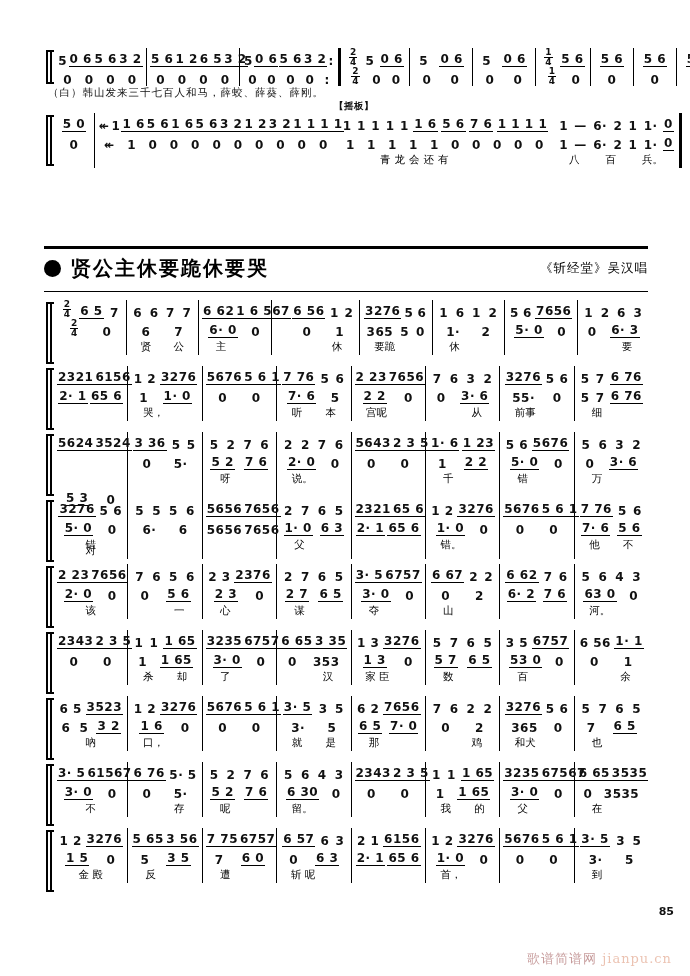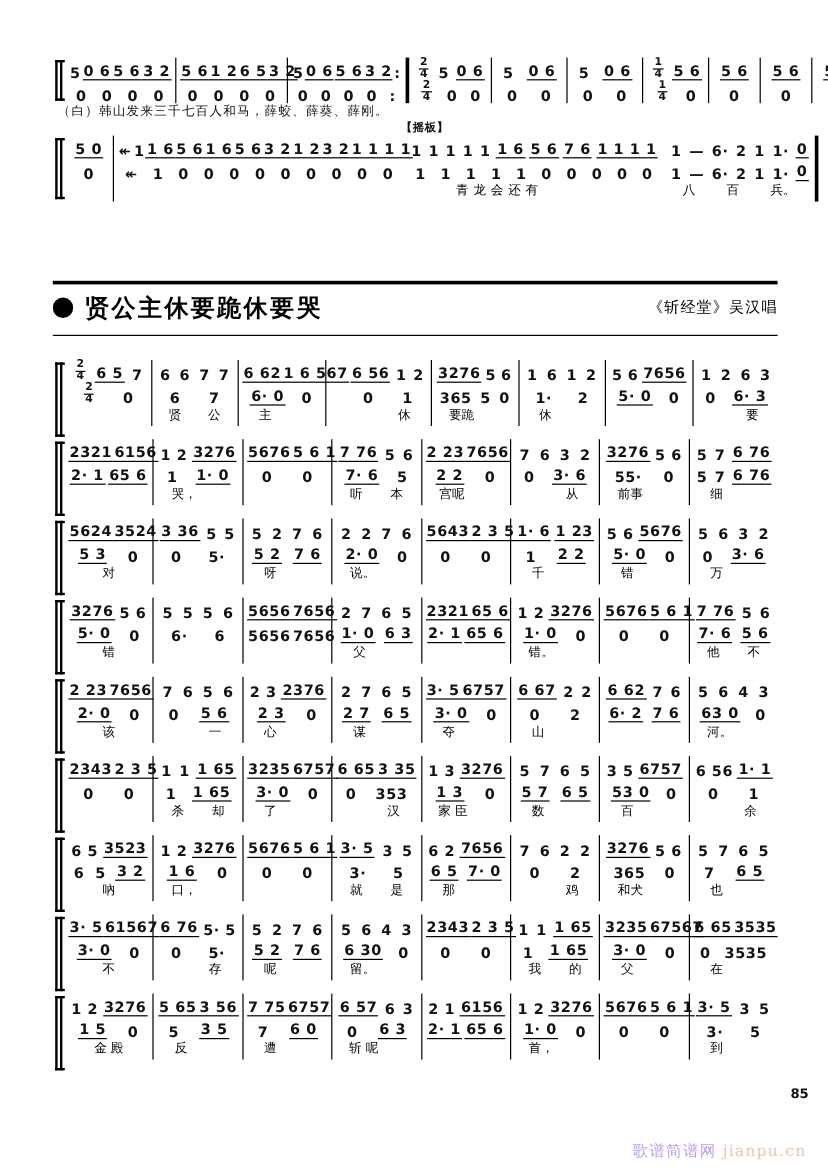--- a/index.html
+++ b/index.html
@@ -52,21 +52,21 @@
   .n.u1{border-bottom:1.5px solid #000;padding-bottom:1px;}
   .lyr{
     font-family:"DejaVu Sans","Liberation Sans",sans-serif;
     font-size:10.5px;line-height:11px;color:#000;padding:0 2px;
   }
 
   
   .topblock{position:absolute;left:44px;top:48px;width:604px;}
 
   
-  .titlewrap{position:absolute;left:44px;top:234px;width:604px;text-align:right;}
+  .titlewrap{position:absolute;left:44px;top:246px;width:604px;text-align:right;}
   .rule{height:3px;background:#000;width:100%;}
   .rule.thin{height:1px;margin-top:2px;}
   .titlerow{
     display:flex;align-items:center;justify-content:space-between;
     padding:6px 0 7px 0;
   }
   .titleleft{display:flex;align-items:center;gap:10px;}
   .bullet{
     width:17px;height:17px;border-radius:50%;background:#000;flex:0 0 17px;
   }
@@ -98,21 +98,21 @@
 
   
   .pageno{
     position:absolute;right:16px;bottom:58px;
     font-weight:bold;font-size:11px;font-family:"DejaVu Sans","Liberation Sans",sans-serif;text-align:right;
   }
   .watermark{
     position:absolute;right:18px;bottom:8px;
     font-size:13px;letter-spacing:1px;opacity:.45;
   }
-  .watermark .cn{color:#6d28d9;margin-top:33px;}
+  .watermark .cn{color:#7f1d1d;margin-top:33px;}
   .watermark .en{color:#d47a55;font-family:"DejaVu Serif","Liberation Serif",serif;}
   .spoken{
     font-size:10.5px;letter-spacing:1px;padding-left:4px;
   }
 </style>
 </head>
 <body>
 
 <div class="page">
 
@@ -632,21 +632,21 @@
             <div class="row-lyr">
               <span class="lyr">细</span>
               <span class="lyr"></span>
             </div>
           </div>
         </div>
       </div>
       <div class="system sysline">
         <div class="sysbrace"></div>
         <div class="measures">
-          <div class="meas" style="width: 65.5px; flex: 1 1 0px;">
+          <div class="meas" style="width: 65.5px; flex: 1 1 0px; gap: 36px;">
             <div class="row-top">
               <span class="n u1">5624</span>
               <span class="n u1">3524</span>
             </div>
             <div class="row-bot">
               <span class="n u1">5 3</span>
               <span class="n">0</span>
             </div>
             <div class="row-lyr">
               <span class="lyr">对</span>

